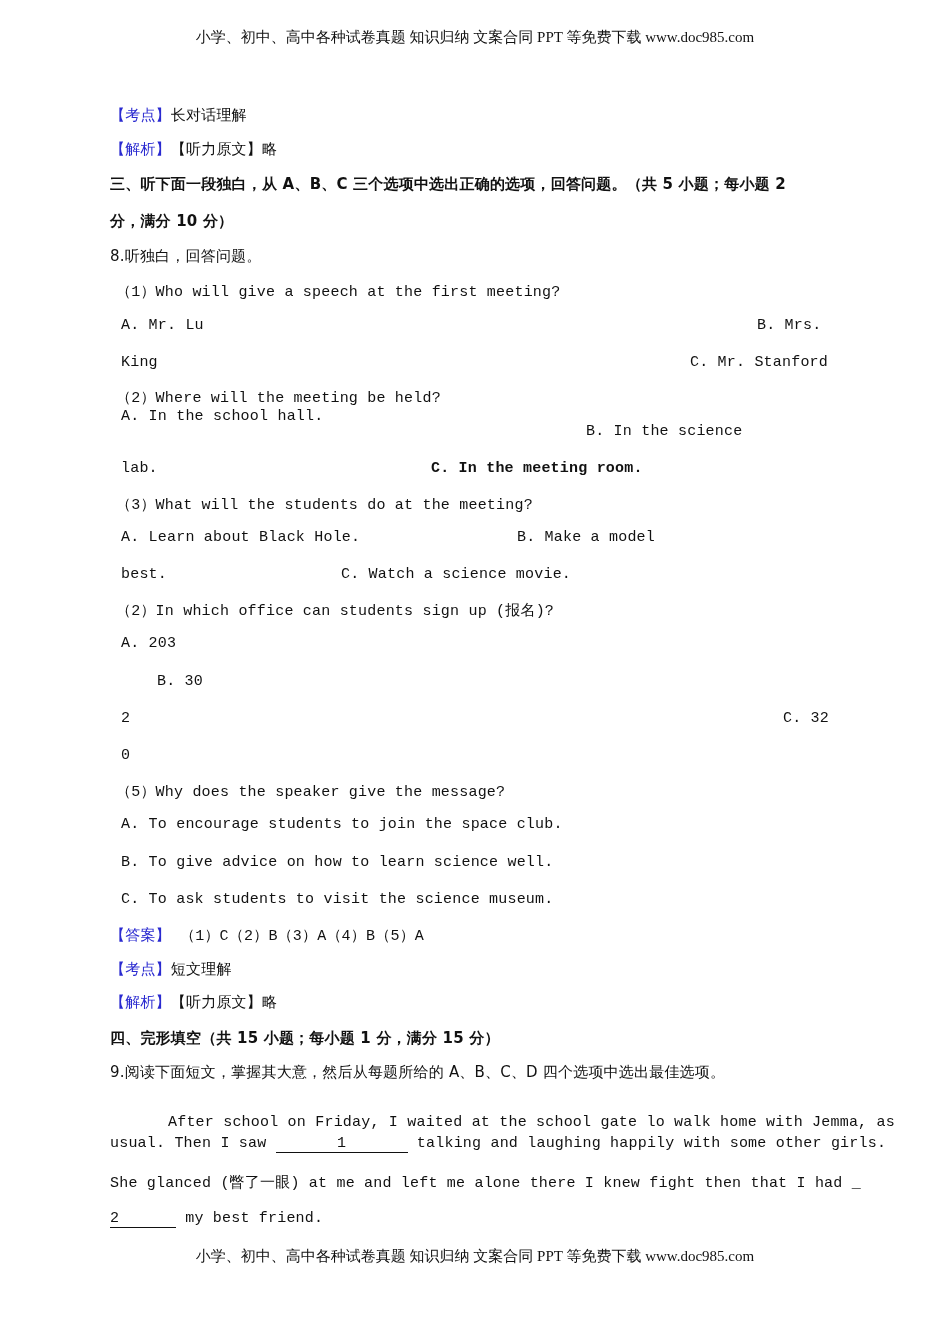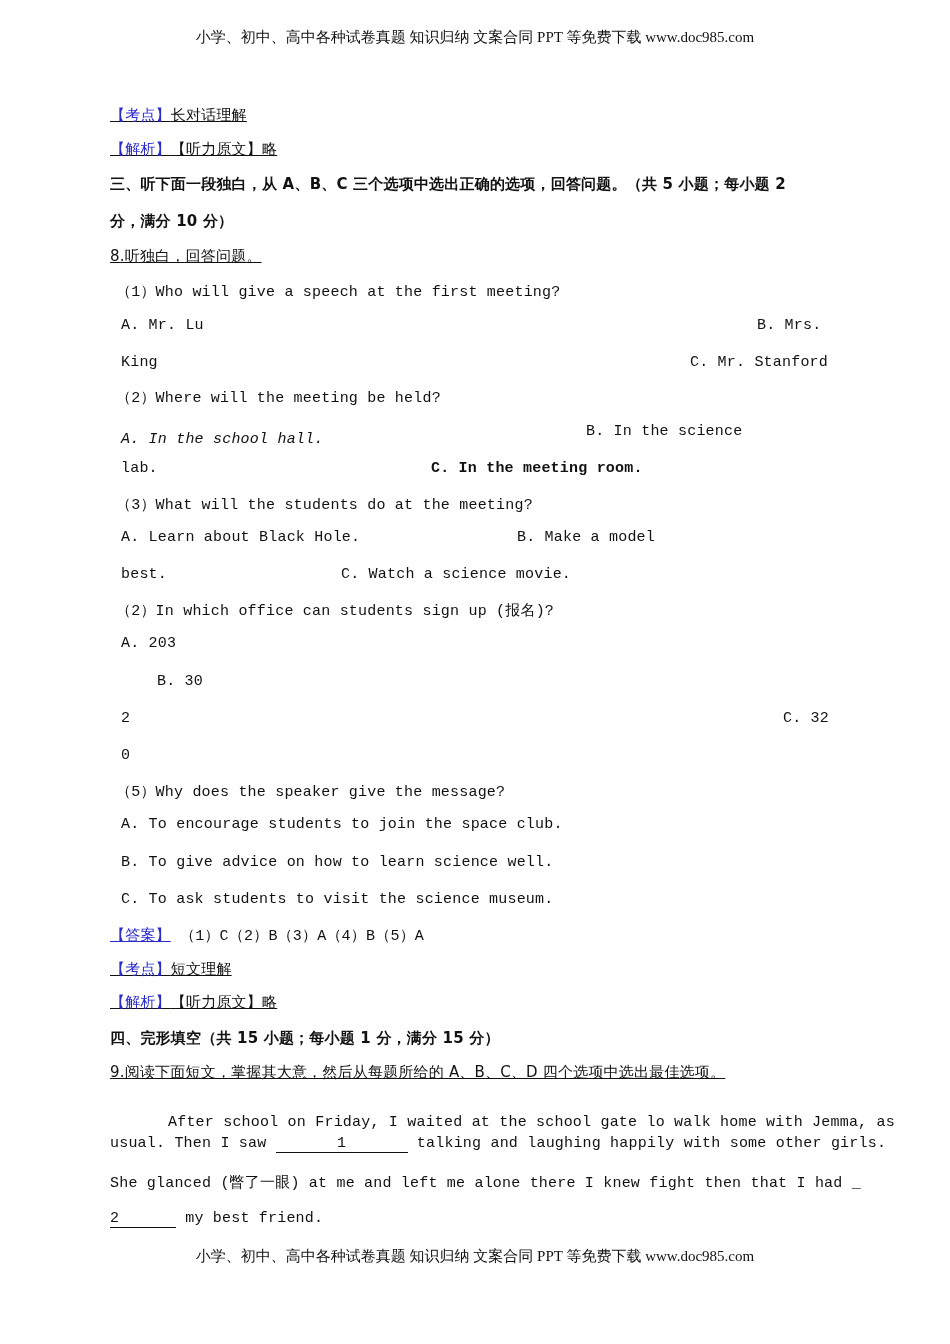--- a/index.html
+++ b/index.html
@@ -4,21 +4,21 @@
 <style>
   html, body { margin: 0; padding: 0; background: #ffffff; }
   body { width: 950px; height: 1344px; position: relative; overflow: hidden;
          font-family: "DejaVu Serif", serif; color: #111; }
   .hdr, .ftr { position: absolute; left: 0; width: 950px; text-align: center;
                font-family: "Liberation Serif", serif; font-size: 15px; color: #111; }
   .hdr { top: 28px; }
   .ftr { top: 1247px; }
   .line { position: absolute; font-size: 15px; white-space: nowrap;
           font-family: "Liberation Mono", "DejaVu Sans Mono", monospace; letter-spacing: 0.2px; }
-  .cn { font-family: "DejaVu Sans", sans-serif; text-decoration: underline; }
+  .cn { font-family: "DejaVu Sans", sans-serif; }
   .bold { font-weight: bold; font-family: "DejaVu Sans", sans-serif; }
   .blue { color: #2a2ad0; }
   .u { display: inline-block; border-bottom: 1px solid #111; text-align: center; line-height: 16px; }
 </style>
 </head>
 <body>
 
 <div class="hdr">小学、初中、高中各种试卷真题 知识归纳 文案合同 PPT 等免费下载  www.doc985.com</div>
 
 <div class="line cn" style="left:110px; top:106px;">
@@ -32,21 +32,21 @@
 <div class="line bold" style="left:110px; top:212px;">分，满分 10 分）</div>
 <div class="line cn" style="left:110px; top:247px;">8.听独白，回答问题。</div>
 
 <div class="line" style="left:116px; top:282px;">（1）Who will give a speech at the first meeting?</div>
 <div class="line" style="left:121px; top:317px;">A.  Mr. Lu</div>
 <div class="line" style="left:757px; top:317px;">B.  Mrs.</div>
 <div class="line" style="left:121px; top:354px;">King</div>
 <div class="line" style="left:690px; top:354px;">C.  Mr. Stanford</div>
 
 <div class="line" style="left:116px; top:388px;">（2）Where will the meeting be held?</div>
-<div class="line" style="left:121px; top:431px;font-style:italic;">A.  In the school hall.</div>
+<div class="line" style="left:121px; top:408px;">A.  In the school hall.</div>
 <div class="line" style="left:586px; top:423px;">B.  In the science</div>
 <div class="line" style="left:121px; top:460px;">lab.</div>
 <div class="line" style="left:431px; top:460px;font-weight:bold;">C.  In the meeting room.</div>
 
 <div class="line" style="left:116px; top:495px;">（3）What will the students do at the meeting?</div>
 <div class="line" style="left:121px; top:529px;">A.  Learn about Black Hole.</div>
 <div class="line" style="left:517px; top:529px;">B.  Make a model</div>
 <div class="line" style="left:121px; top:566px;">best.</div>
 <div class="line" style="left:341px; top:566px;">C.  Watch a science movie.</div>
 

